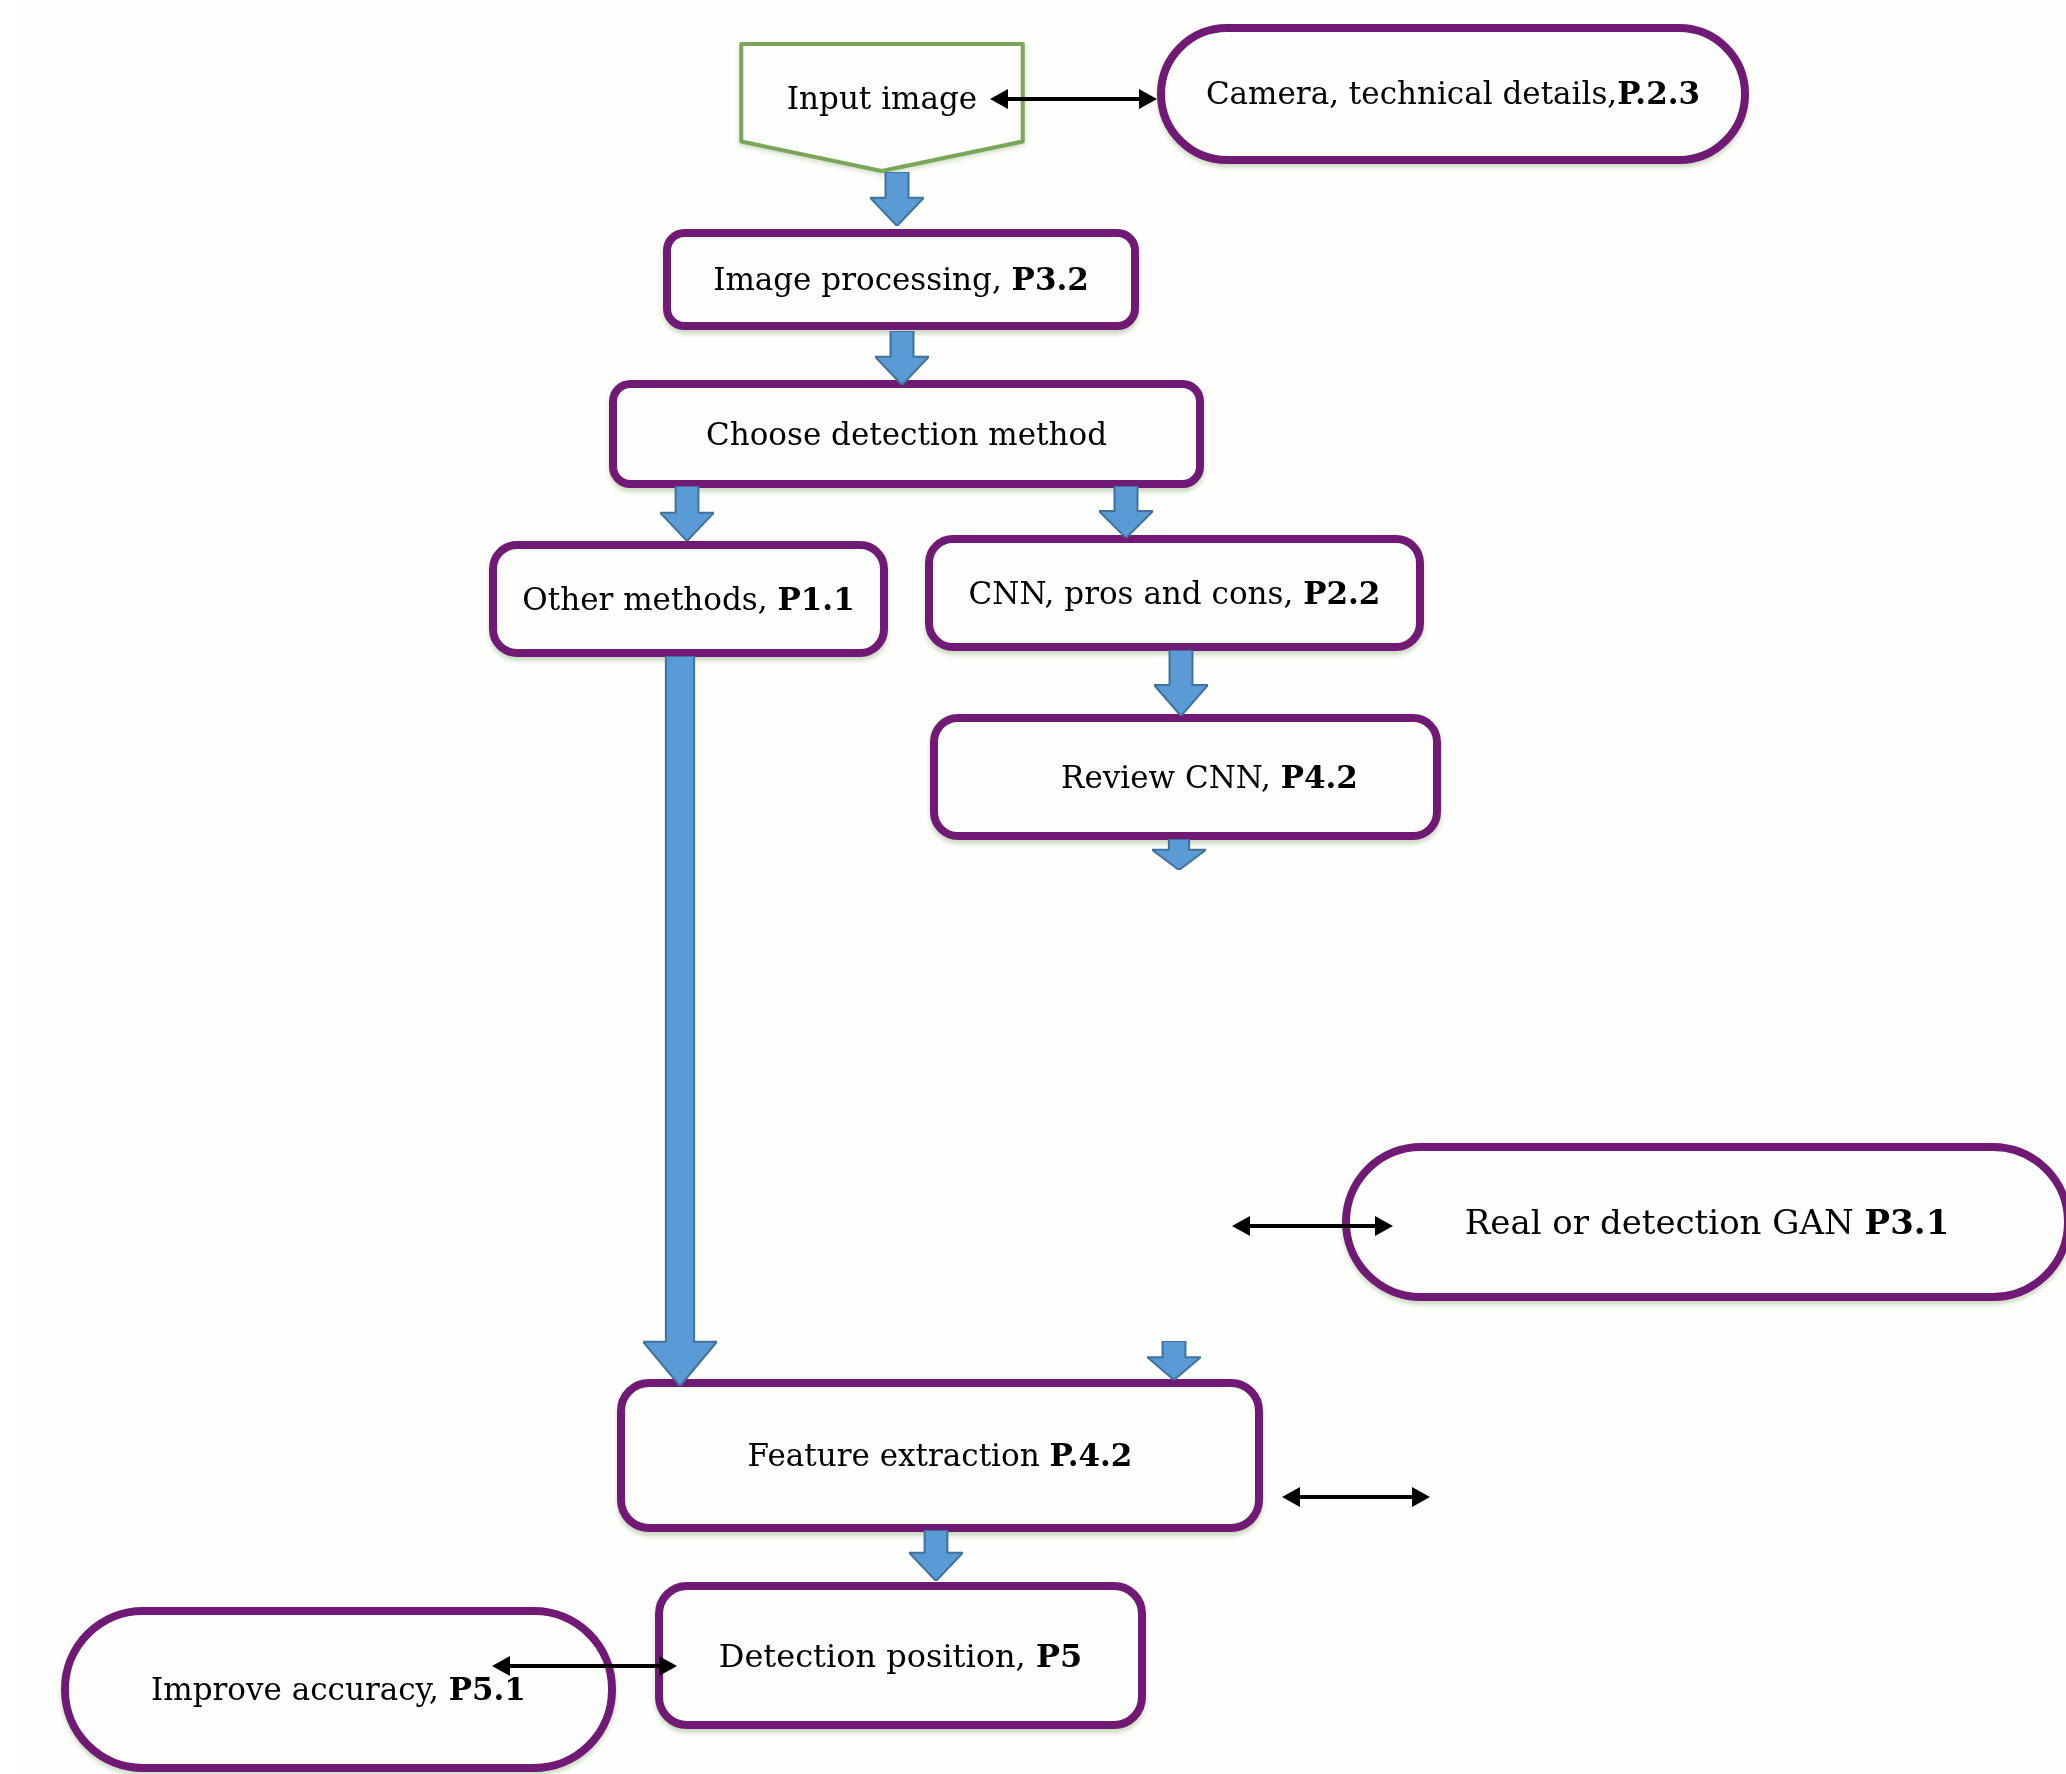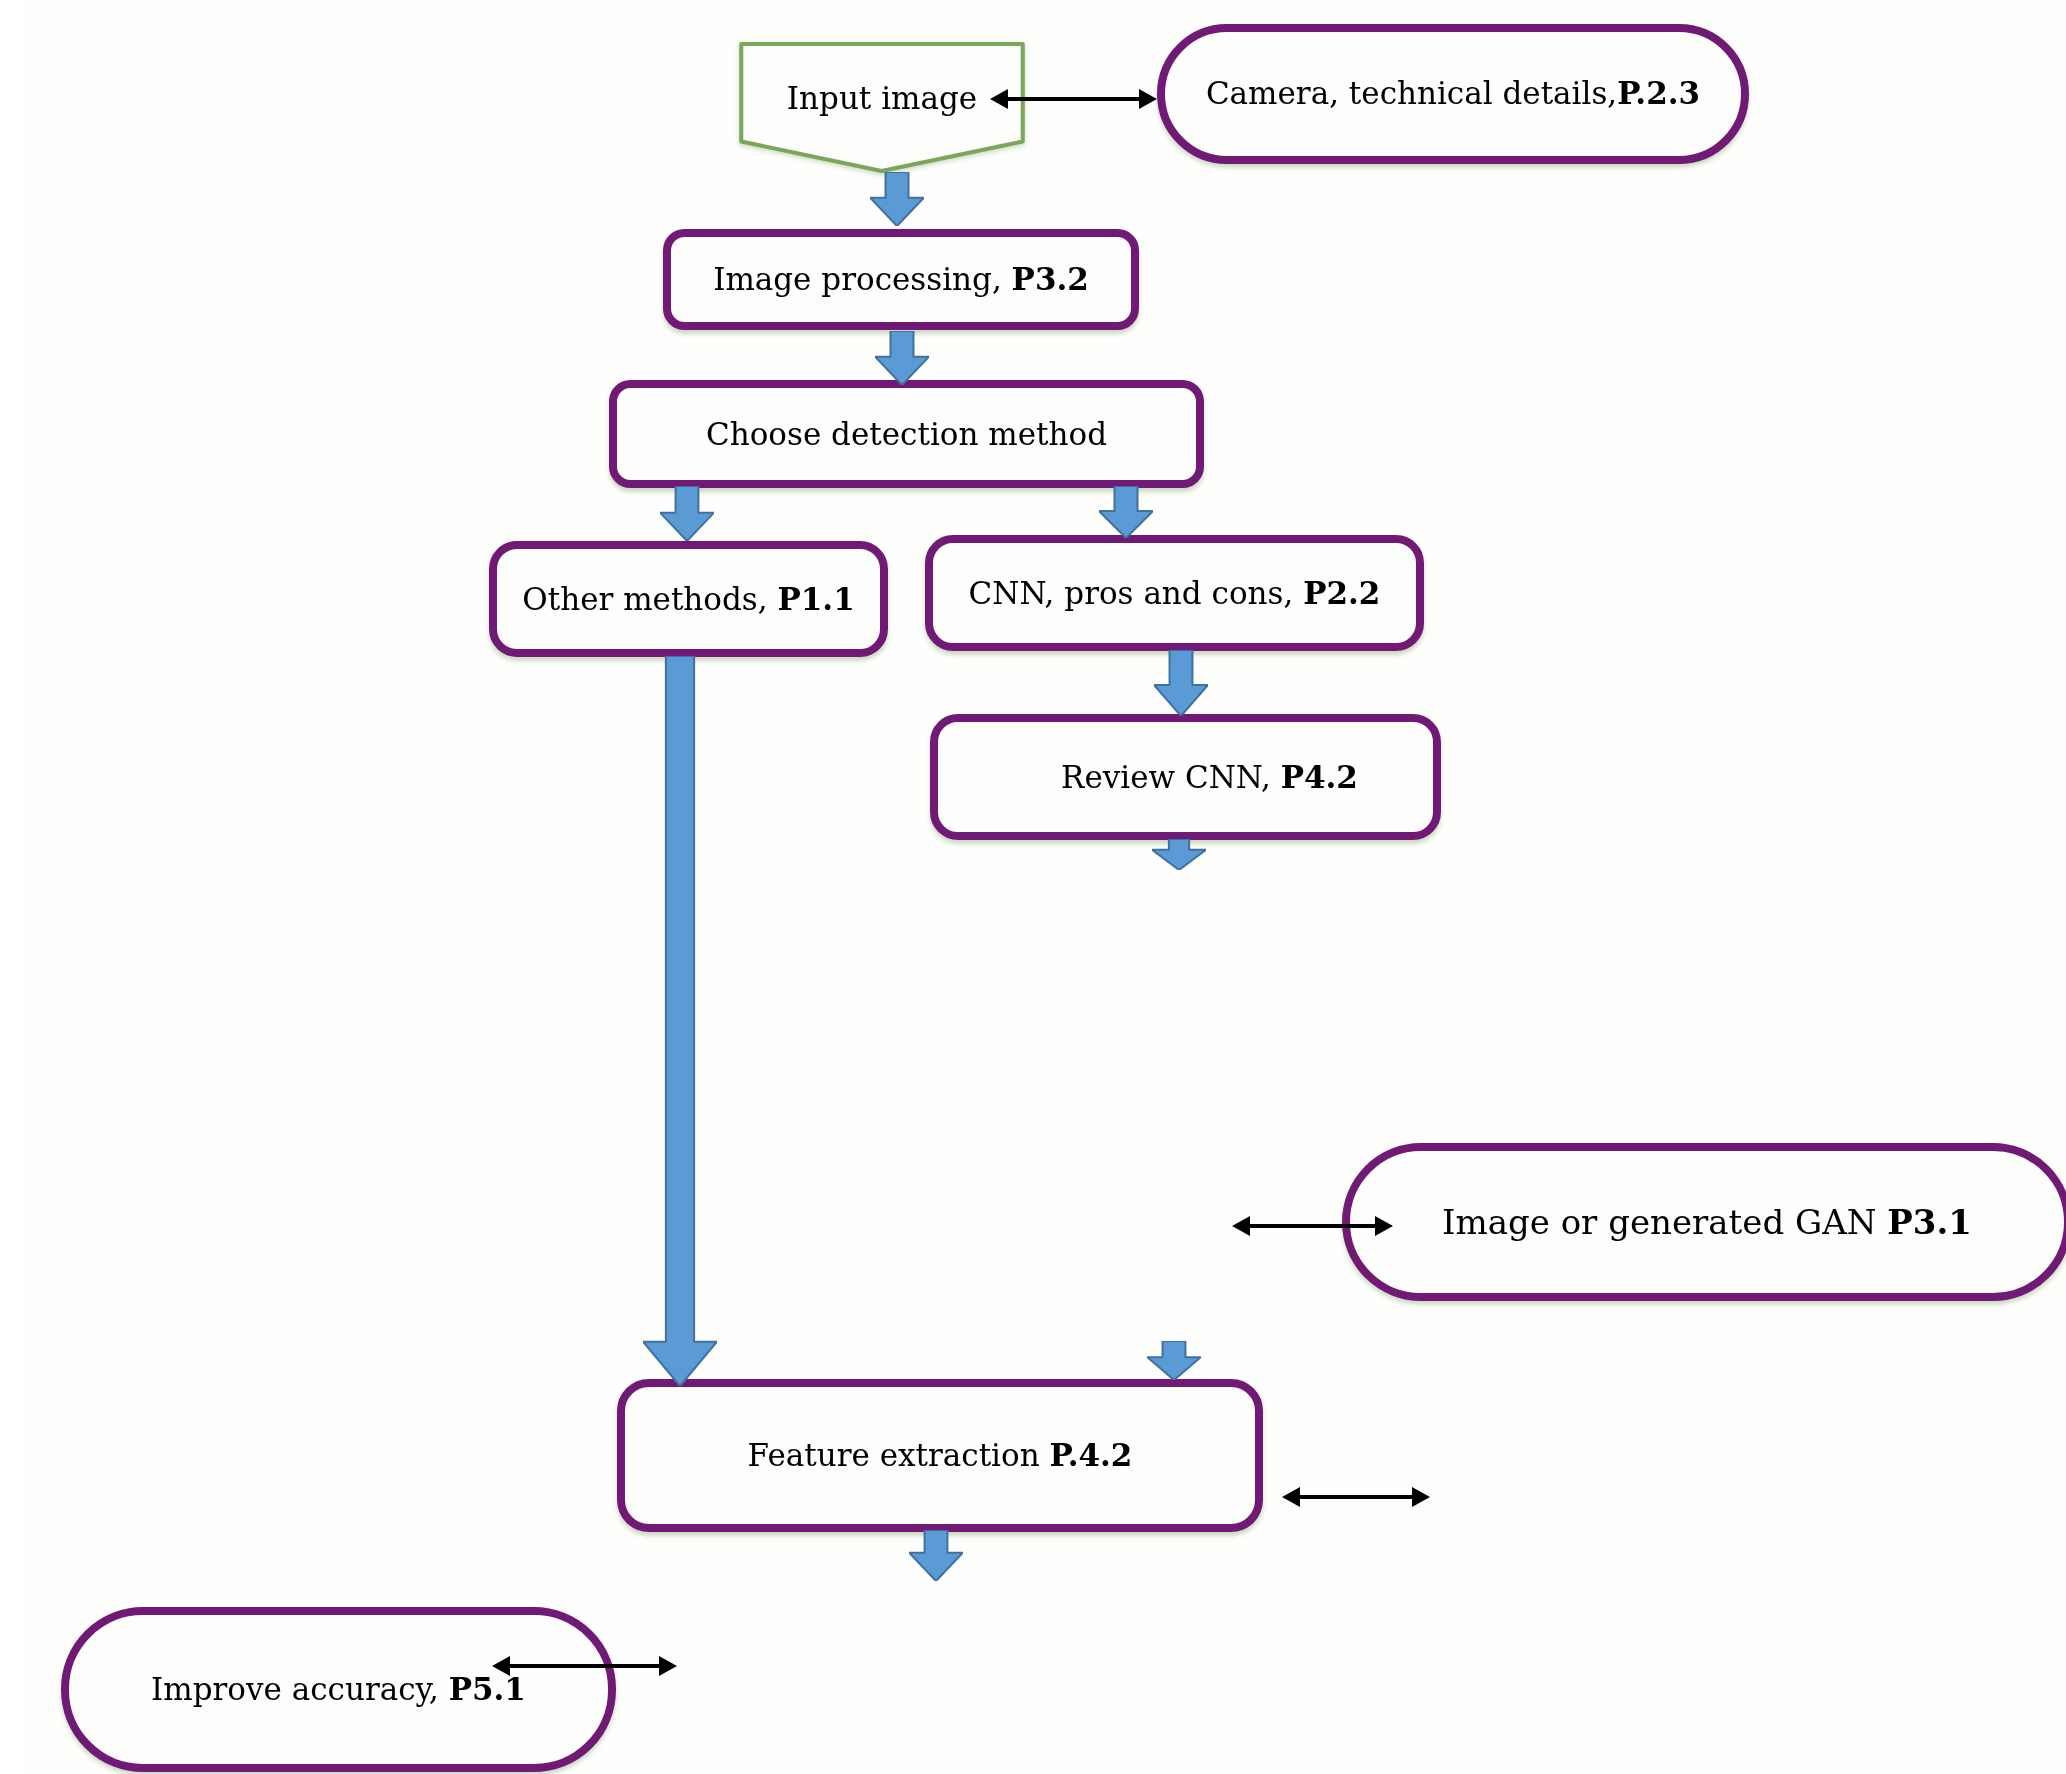--- a/index.html
+++ b/index.html
@@ -69,28 +69,31 @@
   <div class="shape" style="left:904px;top:535px;width:499px;height:116px;border-radius:28px;text-align:right;">
     <span><span>CNN, pros and cons, </span><span class="ref">P2.2</span></span>
   </div>
 
   <div class="shape" style="left:909px;top:714px;width:511px;height:126px;border-radius:28px;padding-left:48px;">
     <span><span>Review CNN, </span><span class="ref">P4.2</span></span>
   </div>
 
 
   <div class="shape" style="left:1321px;top:1143px;width:730px;height:158px;border-radius:79px;font-size:34px;">
-    <span><span>Image or generated GAN </span><span class="ref">P3.1</span></span>
+    <span><span>Real or detection GAN </span><span class="ref">P3.1</span></span>
   </div>
 
   <div class="shape" style="left:596px;top:1379px;width:646px;height:153px;border-radius:32px;">
     <span><span>Feature extraction </span><span class="ref">P.4.2</span></span>
   </div>
 
 
+  <div class="shape" style="left:634px;top:1582px;width:491px;height:147px;border-radius:32px;font-size:32px;">
+    <span><span>Detection position, </span><span class="ref">P5</span></span>
+  </div>
 
   <div class="shape" style="left:40px;top:1607px;width:555px;height:165px;border-radius:82px;">
     <span><span>Improve accuracy, </span><span class="ref">P5.1</span></span>
   </div>
 
   <svg class="barrow" style="left:849px;top:172px;" width="54" height="54" viewBox="0 0 80 80">
     <polygon points="23,0 57,0 57,38 80,38 40,80 0,38 23,38"></polygon>
   </svg>
 
   <svg class="barrow" style="left:854px;top:331px;" width="54" height="54" viewBox="0 0 80 80">

